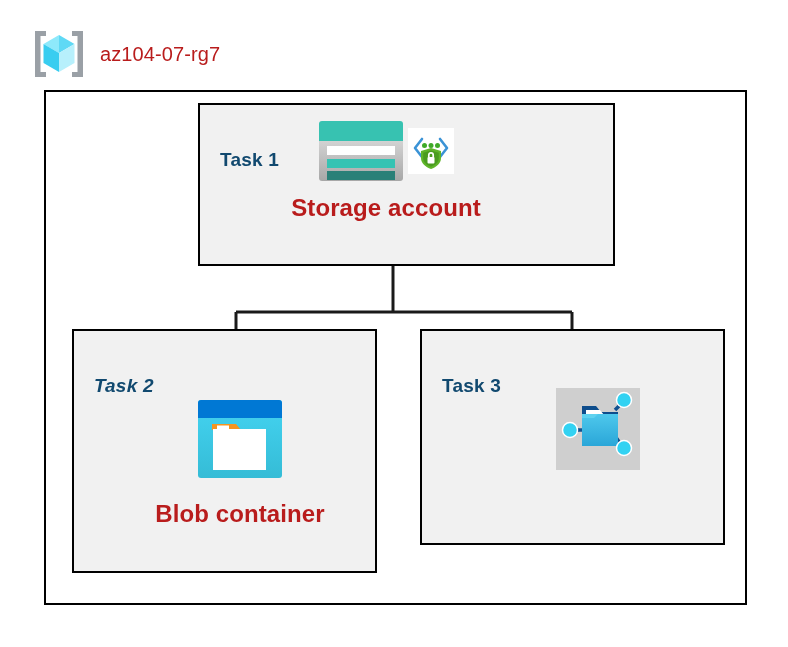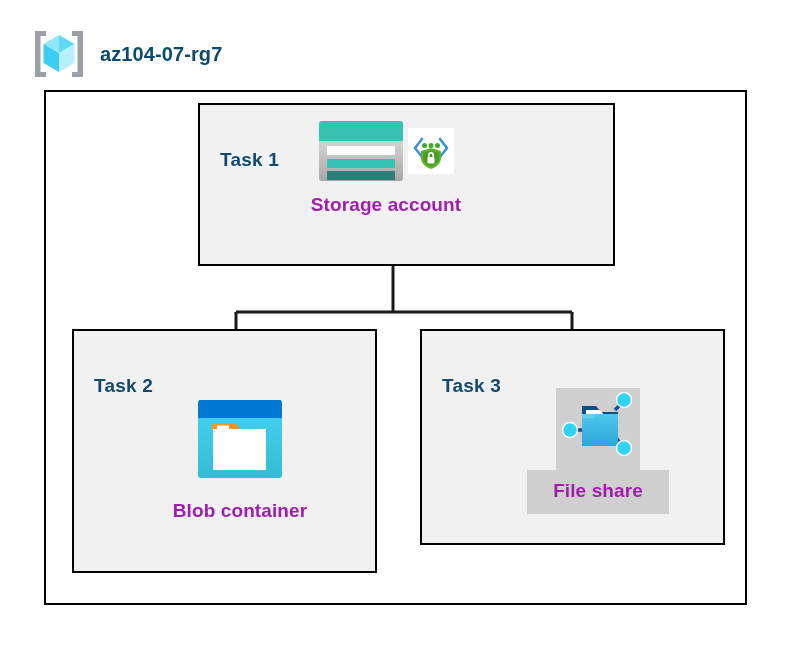--- a/index.html
+++ b/index.html
@@ -25,22 +25,22 @@
     align-items: center;
     gap: 14px;
   }
   #rg-icon {
     width: 54px;
     height: 52px;
     display: block;
   }
   #rg-title {
     font-size: 20px;
-    font-weight: bold;
-    color: #0c4a6e;
+    font-weight: normal;
+    color: #b91c1c;
     letter-spacing: 0.1px;
     white-space: nowrap;
   }
 
   
   #rg-box {
     position: absolute;
     left: 44px;
     top: 90px;
     width: 703px;
@@ -51,21 +51,21 @@
   }
 
   
   .task-box {
     position: absolute;
     background: #f1f1f1;
     border: 2px solid #000000;
     box-sizing: border-box;
   }
   #task1-box { left: 198px; top: 103px; width: 417px; height: 163px; }
-  #task2-box { left: 72px;  top: 329px; width: 305px; height: 244px; }
+  #task2-box { left: 72px;  top: 329px; width: 305px; height: 244px; font-style: italic; }
   #task3-box { left: 420px; top: 329px; width: 305px; height: 216px; }
 
   .task-label {
     position: absolute;
     left: 20px;
     top: 12px;
     font-size: 19px;
     font-weight: bold;
     color: #11496f;
     letter-spacing: 0.2px;
@@ -74,23 +74,23 @@
   }
 
   
   .node {
     position: absolute;
     display: flex;
     flex-direction: column;
     align-items: center;
   }
   .node-caption {
-    font-size: 19px;
+    font-size: 24px;
     font-weight: bold;
-    color: #a21caf;
+    color: #b91c1c;
     white-space: nowrap;
     letter-spacing: 0.1px;
   }
 
   
   #node-storage { left: 286px; top: 118px; width: 200px; }
   #storage-icon-row {
     display: flex;
     align-items: center;
     justify-content: center;
@@ -273,14 +273,13 @@
 
         <path d="M22 24 L58 24 L58 56 L22 56 Z" fill="url(#fsFolder)"></path>
         <path d="M22 24 L38 24 L34 28 L22 28 Z" fill="#5fd2ef"></path>
 
         <circle cx="10" cy="40" r="7.5" fill="#32d2f2" stroke="#ffffff" stroke-width="1.5"></circle>
         <circle cx="64" cy="58" r="7.5" fill="#32d2f2" stroke="#ffffff" stroke-width="1.5"></circle>
         <circle cx="64" cy="10" r="7.5" fill="#32d2f2" stroke="#ffffff" stroke-width="1.5"></circle>
       </svg>
     </span>
   </div>
-  <div class="node-caption" id="fileshare-caption">File share</div>
 </div>
 
 </body></html>

